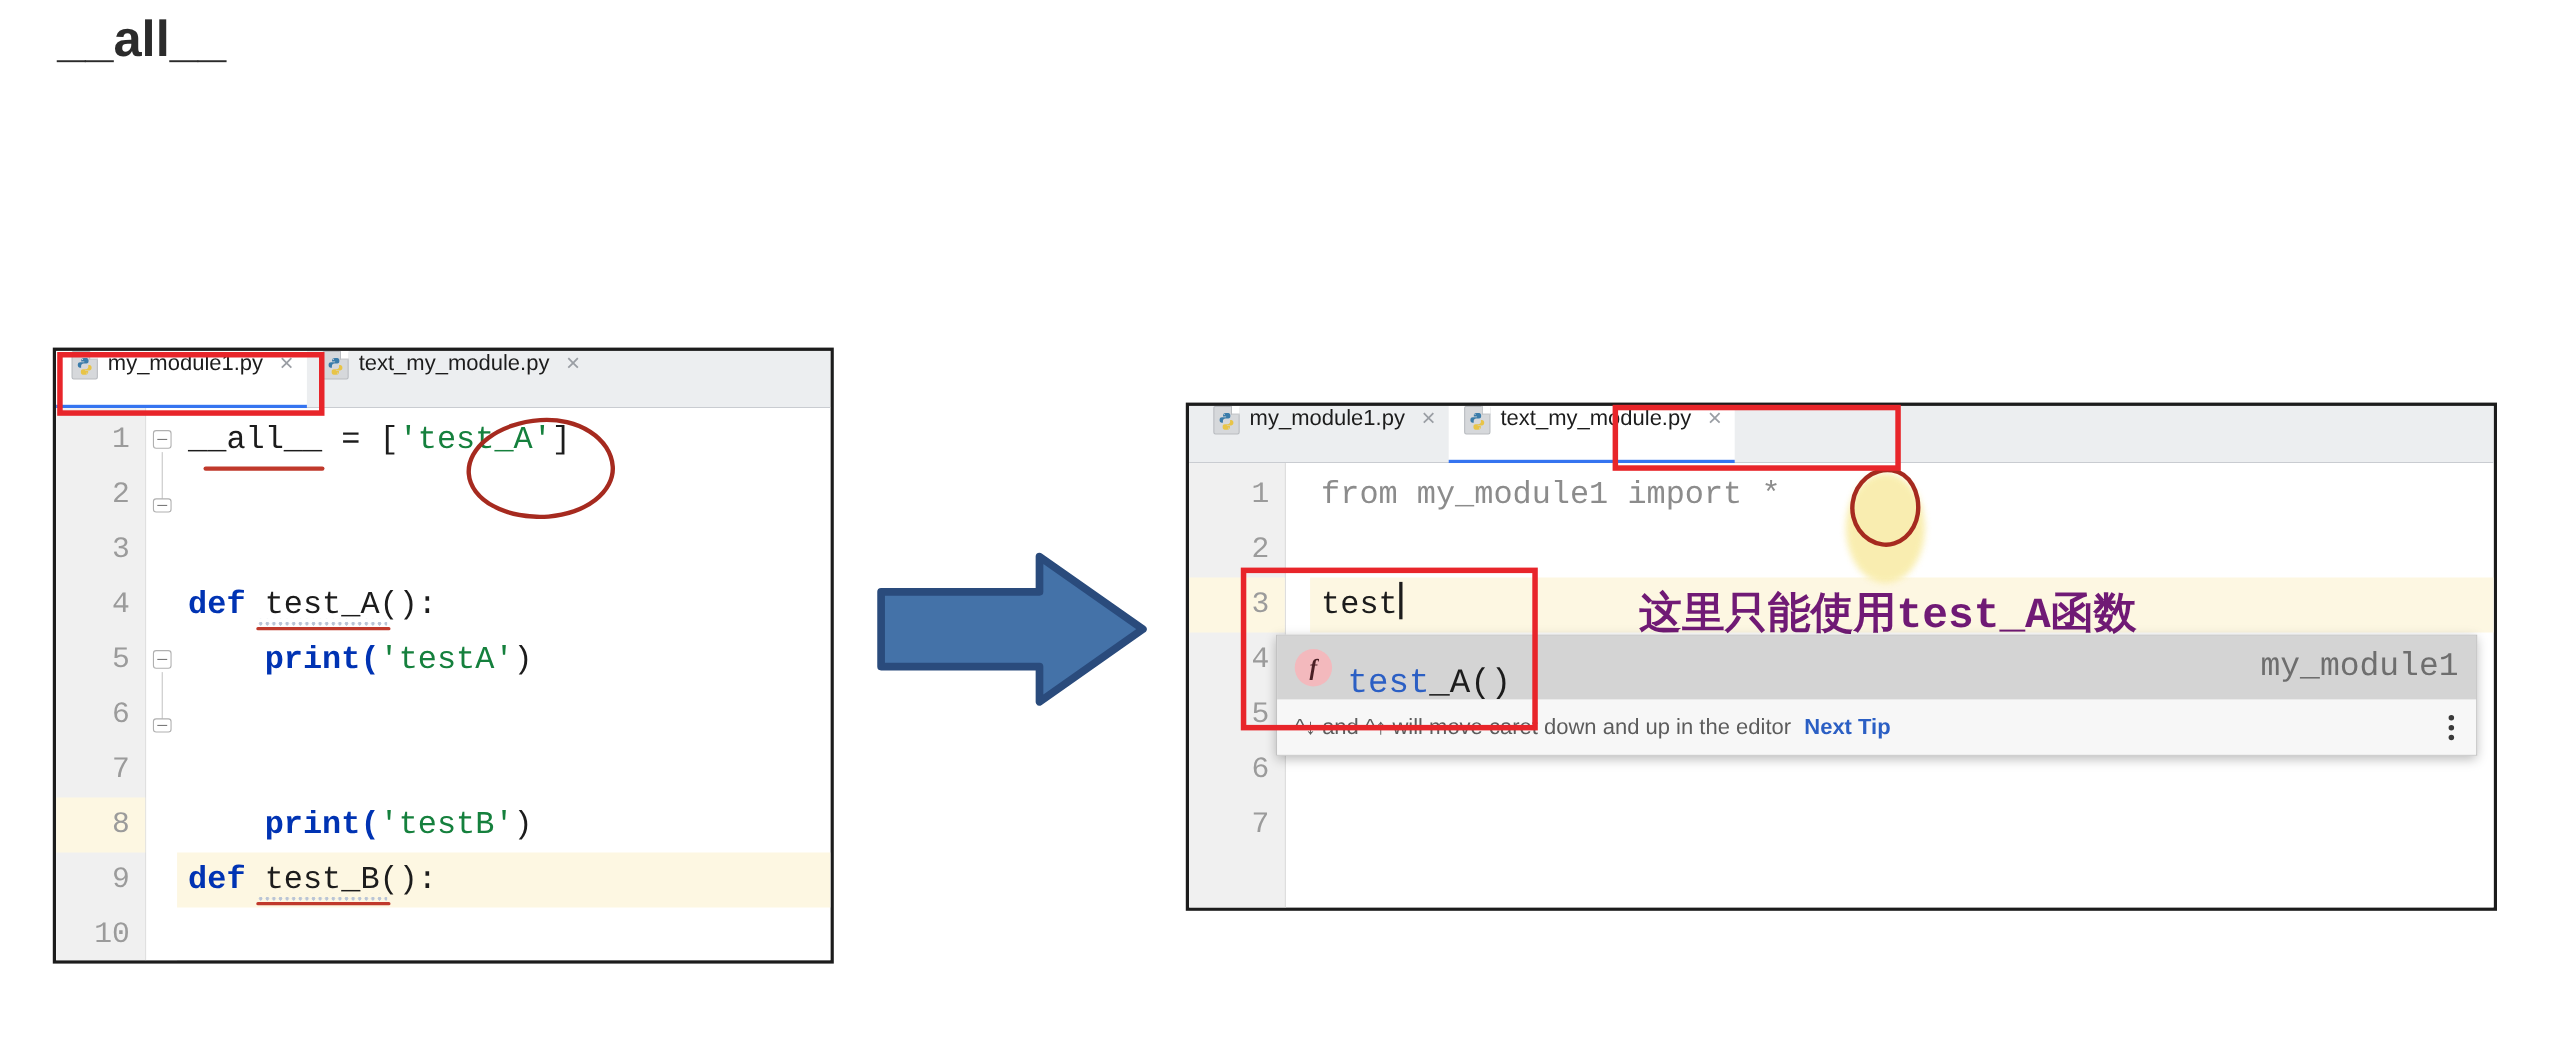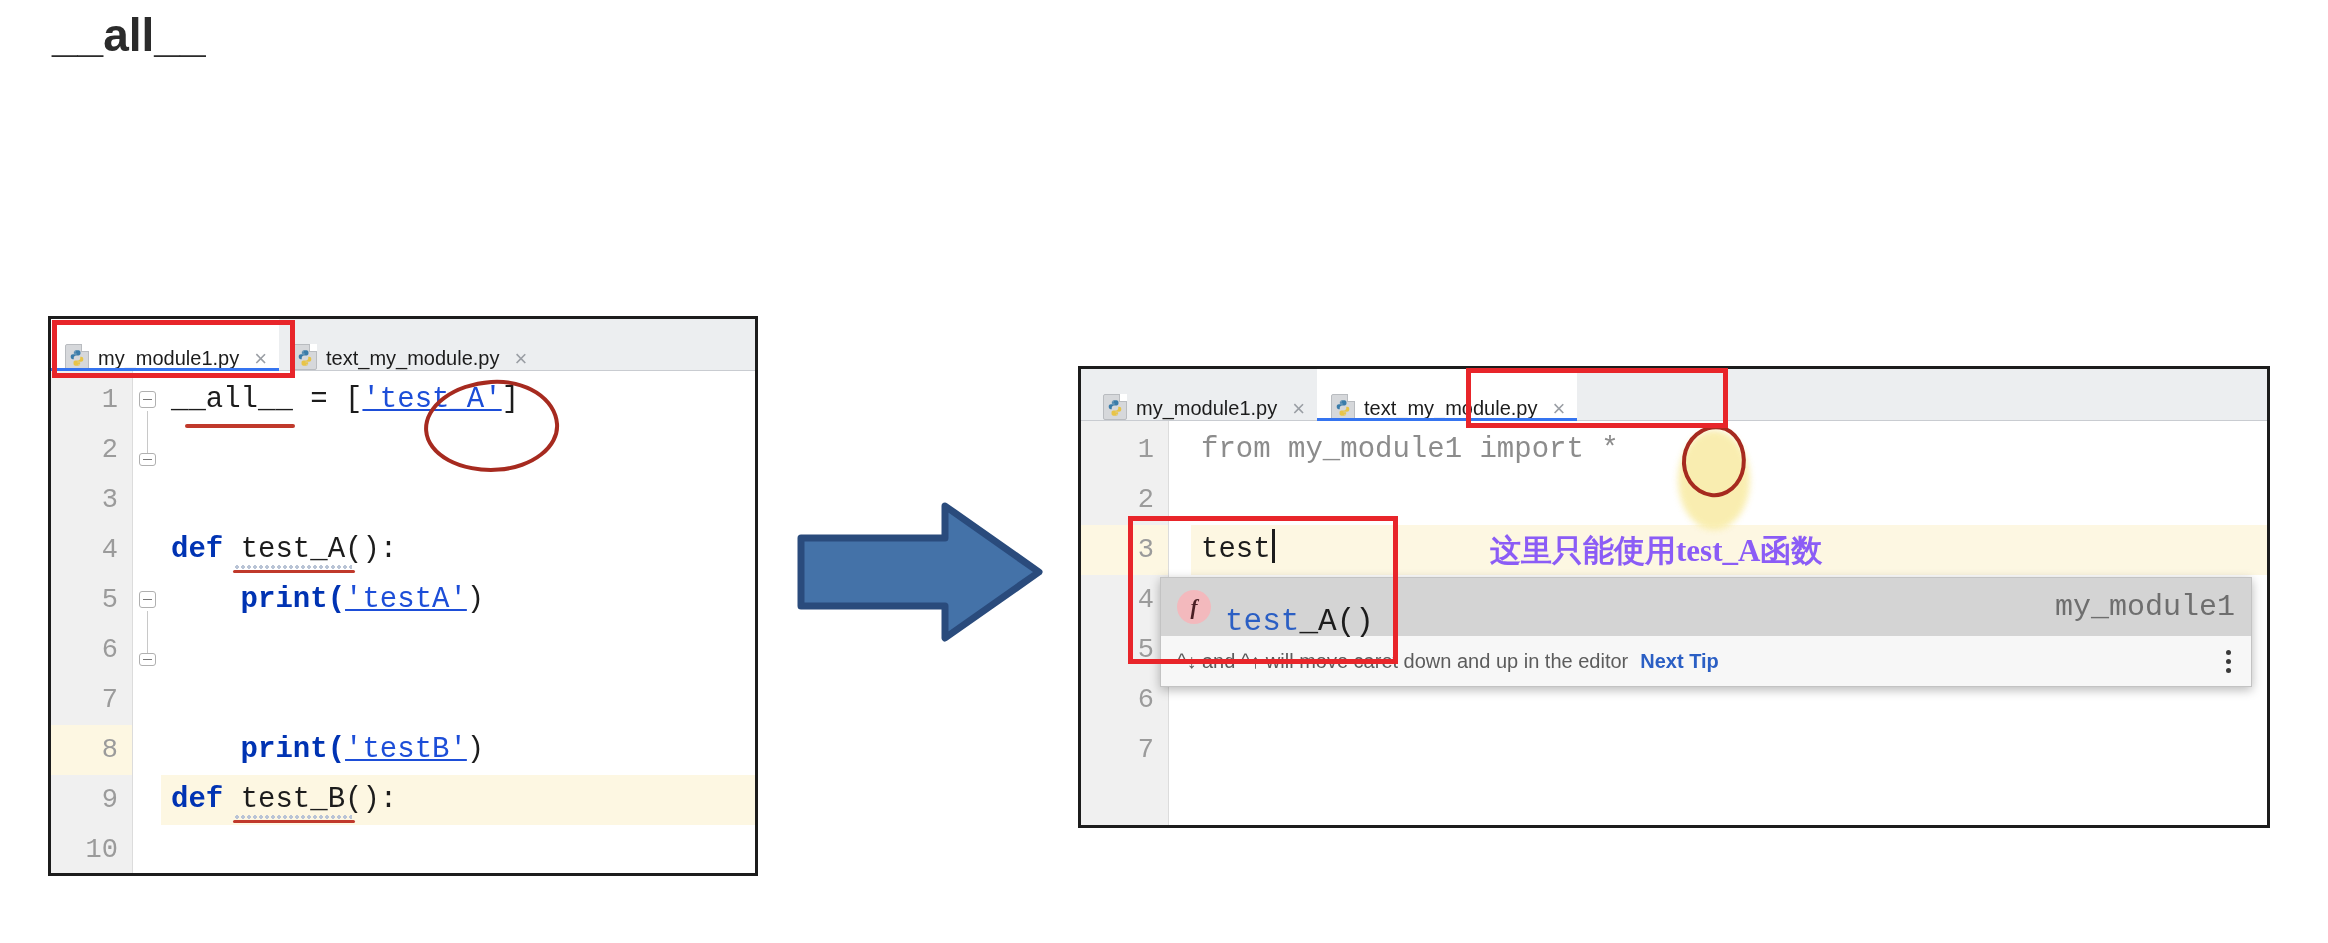--- a/index.html
+++ b/index.html
@@ -45,21 +45,21 @@
     overflow: hidden;
   }
   .tabbar {
     position: relative;
     height: 52px;
     background: #eceef0;
     border-bottom: 1px solid #c9ccd1;
     display: flex; align-items: stretch;
   }
   .tab {
-    display: flex; align-items: flex-end; gap: 9px;
+    display: flex; align-items: flex-start; gap: 9px;
     padding: 0 12px 0 14px;
     font-size: 20px; color: #1c1c1c;
     background: transparent;
     position: relative;
   }
   .tab.active { background: #ffffff; }
   .tab.active::after {
     content:""; position:absolute; left:0; right:0; bottom:-1px;
     height: 3px; background: #3574f0;
   }
@@ -94,21 +94,21 @@
   }
   .folds { width: 28px; flex: none; position: relative; background:#fff; padding-top:4px;}
   .code-area {
     flex: 1; position: relative; padding-top: 4px;
     font-family: "Liberation Mono", "DejaVu Sans Mono", monospace;
     font-size: 29px;
   }
   .cl { height: 50px; line-height: 50px; white-space: pre; padding-left: 10px; position: relative;}
   .hl-line { background: #fdf7e2; }
   .kw  { color: #0033b3; font-weight: 600; }
-  .str { color: #1d4ed8; text-decoration: underline; }
+  .str { color: #15803d; }
   .fn  { color: #1c1c1c; }
   .gray{ color: #8c8c8c; }
   .plain { color: #1c1c1c; }
 
   .fold-marker {
     position: absolute; left: 6px; width: 17px; height: 17px;
     border: 1px solid #b0b0b0; border-radius: 3px; background:#fff;
   }
   .fold-marker::before {
     content:""; position:absolute; left:3px; top:7px; width:9px; height:1px; background:#7a7a7a;
@@ -145,23 +145,23 @@
     position:absolute; background: #f9edac; border-radius: 50%;
     filter: blur(3px); opacity: .95;
   }
 
   
   .arrow { position:absolute; }
 
   
   .annot-red {
     position: absolute;
-    font-size: 31px; font-weight: bold; color: #8b5cf6;
+    font-size: 39px; font-weight: bold; color: #701a75;
     white-space: nowrap;
-    font-family: Liberation Serif, serif;
+    font-family: Liberation Mono, monospace;
   }
 
   
   .popup {
     position: absolute;
     background: #f7f7f7;
     box-shadow: 0 3px 10px rgba(0,0,0,.28);
     border: 1px solid #c3c3c3;
   }
   .popup-row {

